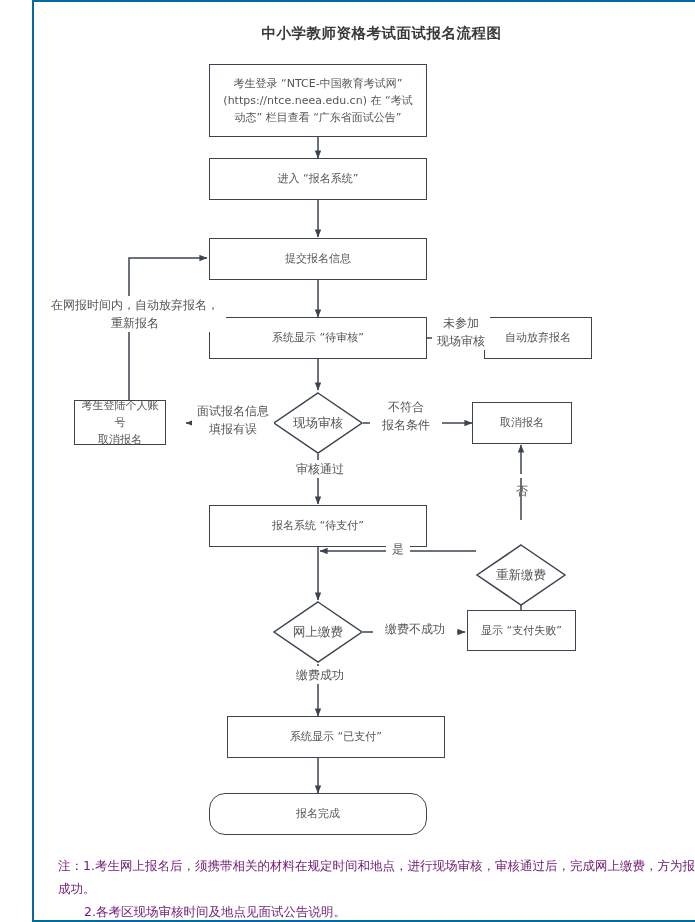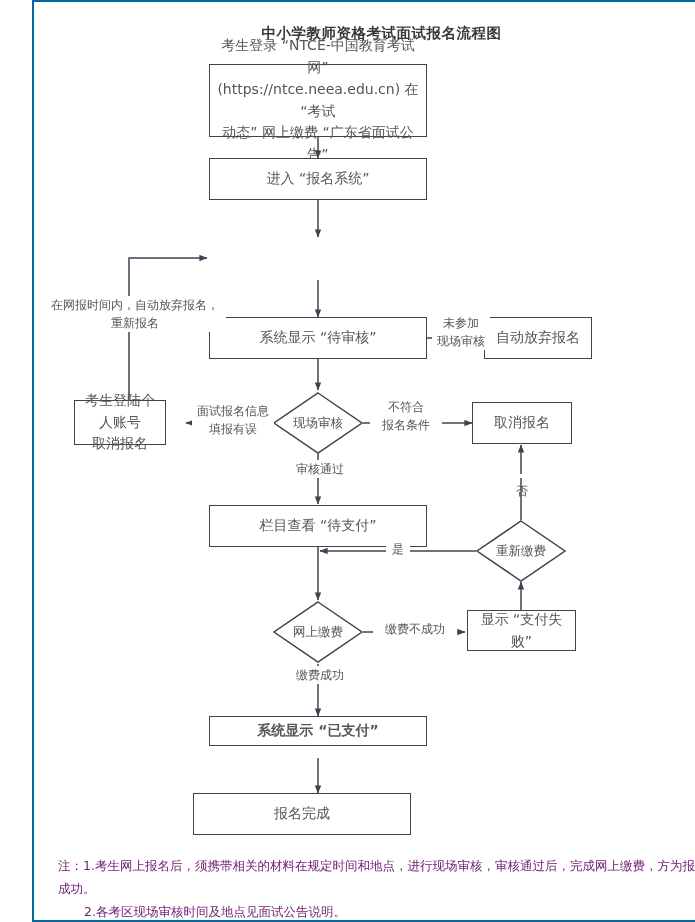--- a/index.html
+++ b/index.html
@@ -38,21 +38,21 @@
     letter-spacing: 0.5px;
   }
   .node {
     position: absolute;
     box-sizing: border-box;
     display: flex;
     align-items: center;
     justify-content: center;
     text-align: center;
     color: #555555;
-    font-size: 14px;
+    font-size: 11px;
     line-height: 1.55;
     background: #ffffff;
     z-index: 3;
   }
   .box {
     border: 1.6px solid #3c4450;
   }
   .box .inner { padding: 0 6px; width: 100%; }
   .diamond-wrap {
     position: absolute;
@@ -149,28 +149,31 @@
       <path d="M284,662 L284,714" marker-end="url(#arr)"></path>
 
       <path d="M284,756 L284,791" marker-end="url(#arr)"></path>
     </g>
   </svg>
 
   <div class="node box" style="left:175px; top:62px; width:218px; height:73px;">
     <div class="inner">
       <div>考生登录 “NTCE-中国教育考试网”</div>
       <div>(https://ntce.neea.edu.cn) 在 “考试</div>
-      <div>动态” 网上缴费 “广东省面试公告”</div>
+      <div>动态” 栏目查看 “广东省面试公告”</div>
     </div>
   </div>
 
   <div class="node box" style="left:175px; top:156px; width:218px; height:42px;">
     <div class="inner">进入 “报名系统”</div>
   </div>
 
+  <div class="node box" style="left:175px; top:236px; width:218px; height:42px;">
+    <div class="inner">提交报名信息</div>
+  </div>
 
   <div class="node box" style="left:175px; top:315px; width:218px; height:42px;">
     <div class="inner">系统显示 “待审核”</div>
   </div>
 
   <div class="node box" style="left:450px; top:315px; width:108px; height:42px;">
     <div class="inner">自动放弃报名</div>
   </div>
 
   <div class="node box" style="left:40px; top:398px; width:92px; height:45px;">
@@ -178,43 +181,43 @@
       <div>考生登陆个人账号</div>
       <div>取消报名</div>
     </div>
   </div>
 
   <div class="node box" style="left:438px; top:400px; width:100px; height:42px;">
     <div class="inner">取消报名</div>
   </div>
 
   <div class="node box" style="left:175px; top:503px; width:218px; height:42px;">
-    <div class="inner">栏目查看 “待支付”</div>
+    <div class="inner">报名系统 “待支付”</div>
   </div>
 
   <div class="node box" style="left:433px; top:608px; width:109px; height:41px;">
     <div class="inner">显示 “支付失败”</div>
   </div>
 
-  <div class="node box" style="left:175px; top:714px; width:218px; height:30px;font-weight:bold;">
+  <div class="node box" style="left:193px; top:714px; width:218px; height:42px;">
     <div class="inner">系统显示 “已支付”</div>
   </div>
 
-  <div class="node box" style="left:159px; top:791px; width:218px; height:42px;">
+  <div class="node box" style="left:175px; top:791px; width:218px; height:42px;border-radius:16px;">
     <div class="inner">报名完成</div>
   </div>
 
   <div class="diamond-wrap" style="left:239px; top:390px; width:90px; height:62px;">
     <svg width="90" height="62" viewBox="0 0 90 62">
       <polygon points="45,1 89,31 45,61 1,31" fill="#ffffff" stroke="#3c4450" stroke-width="1.5"></polygon>
     </svg>
     <div class="diamond-label">现场审核</div>
   </div>
 
-  <div class="diamond-wrap" style="left:442px; top:518px; width:90px; height:62px;">
+  <div class="diamond-wrap" style="left:442px; top:542px; width:90px; height:62px;">
     <svg width="90" height="62" viewBox="0 0 90 62">
       <polygon points="45,1 89,31 45,61 1,31" fill="#ffffff" stroke="#3c4450" stroke-width="1.5"></polygon>
     </svg>
     <div class="diamond-label">重新缴费</div>
   </div>
 
   <div class="diamond-wrap" style="left:239px; top:599px; width:90px; height:62px;">
     <svg width="90" height="62" viewBox="0 0 90 62">
       <polygon points="45,1 89,31 45,61 1,31" fill="#ffffff" stroke="#3c4450" stroke-width="1.5"></polygon>
     </svg>

